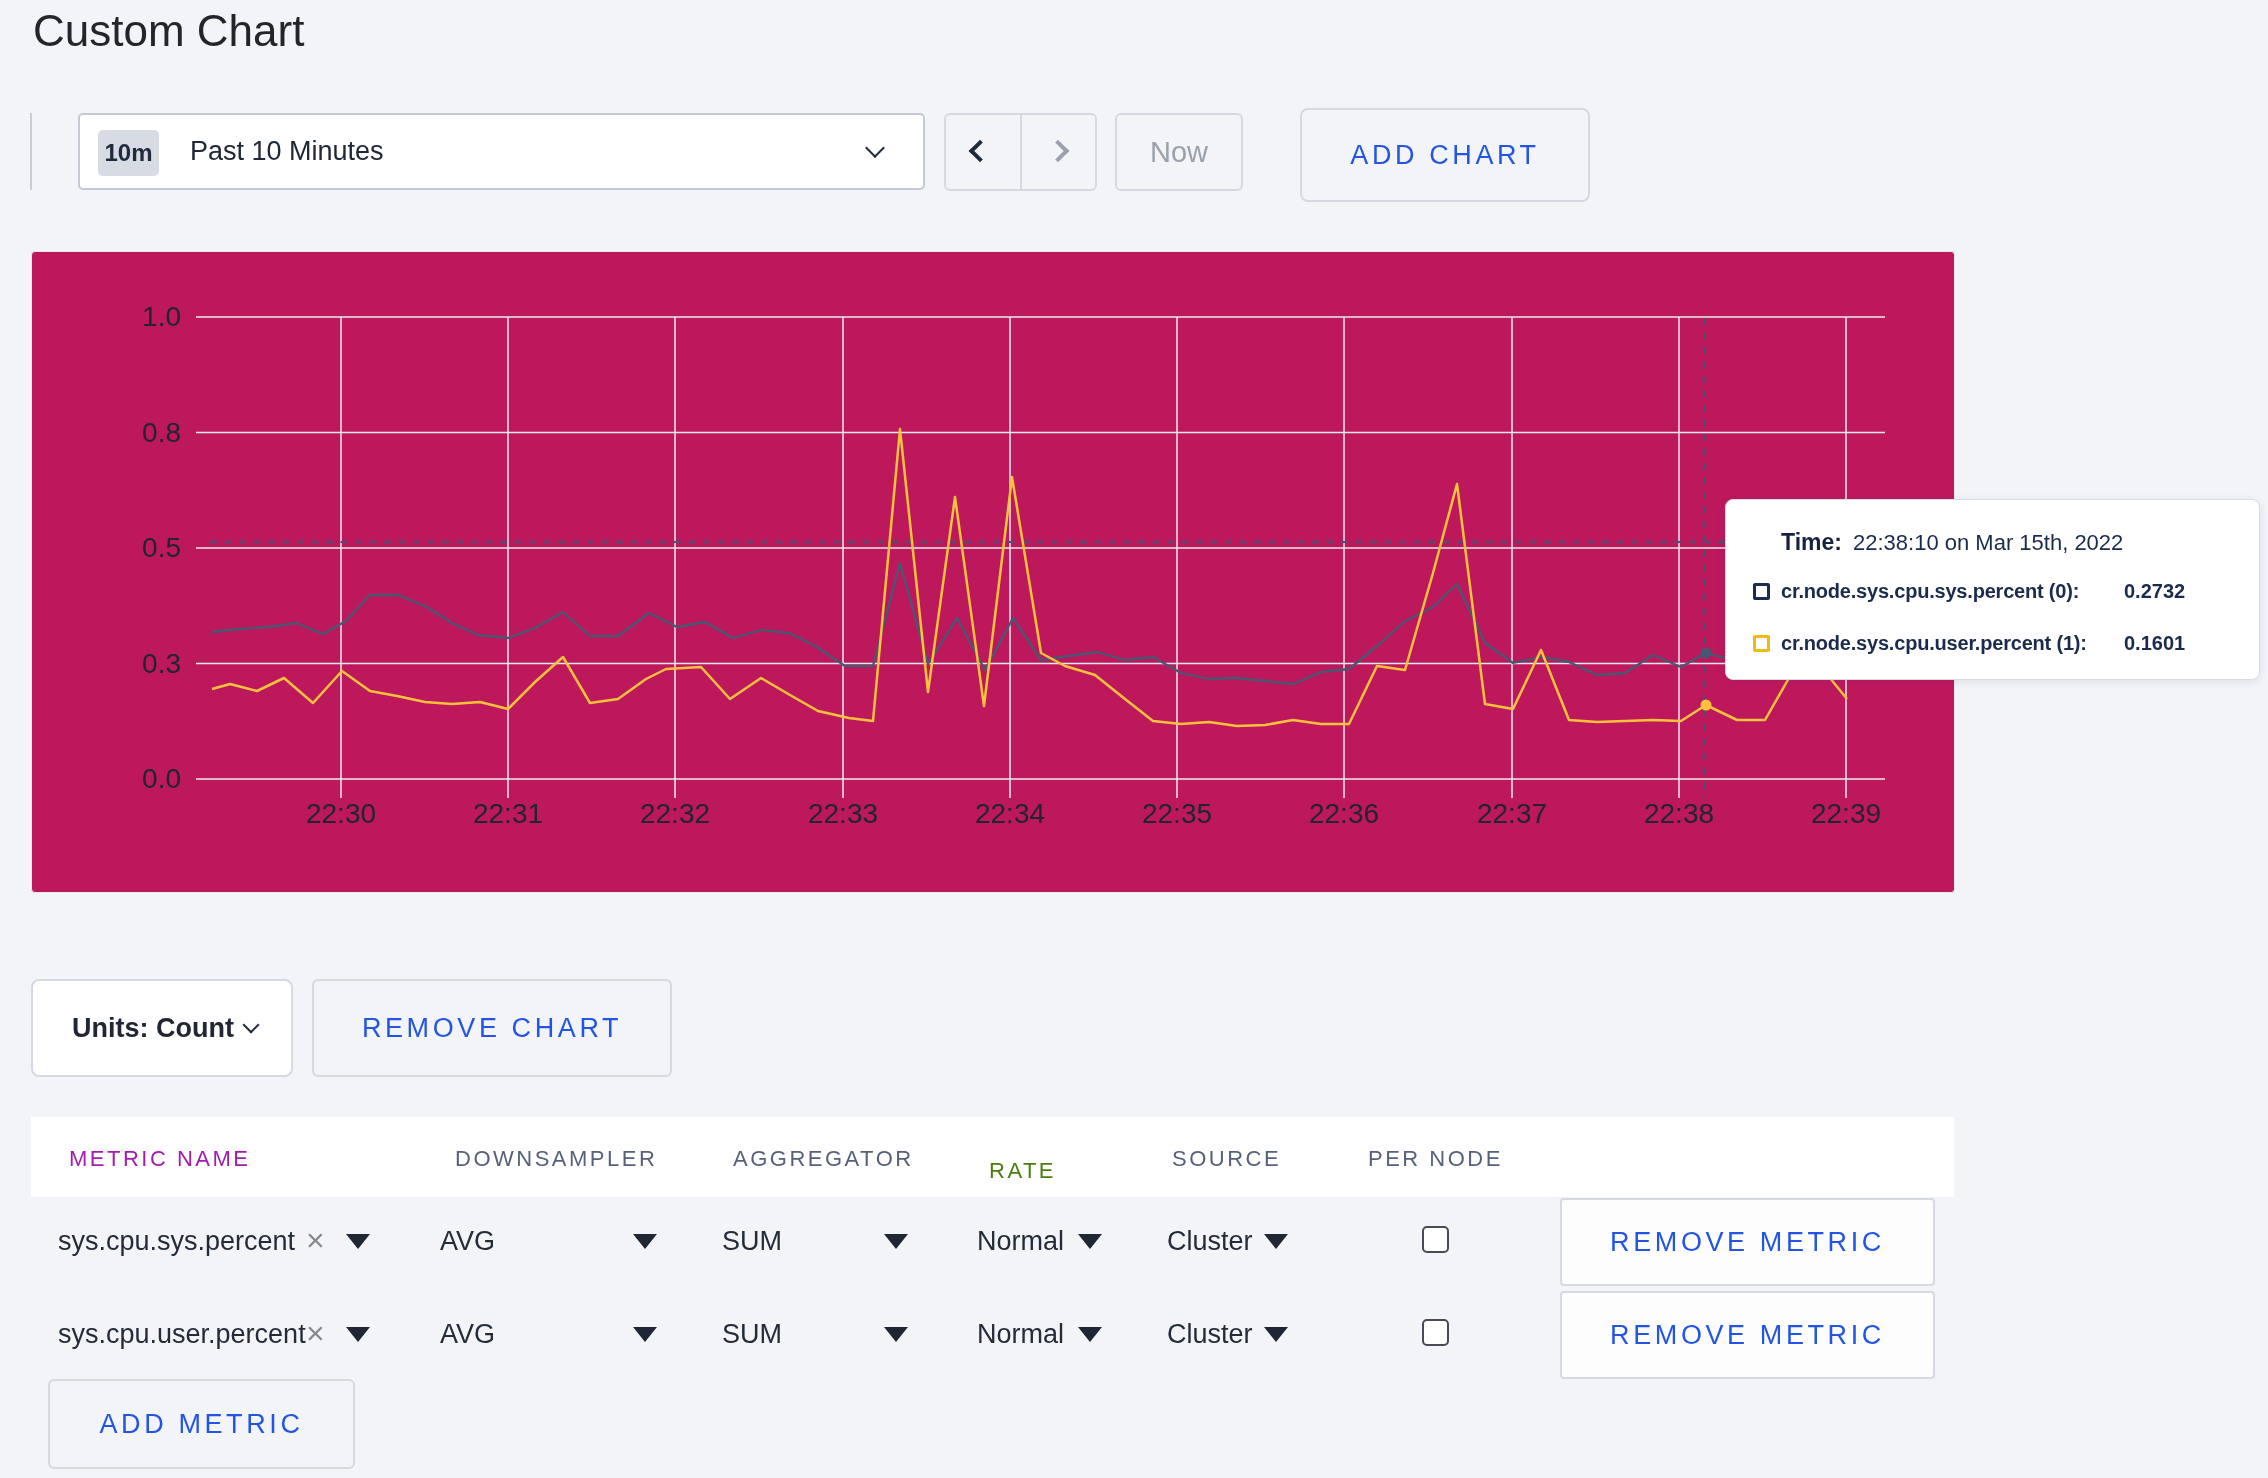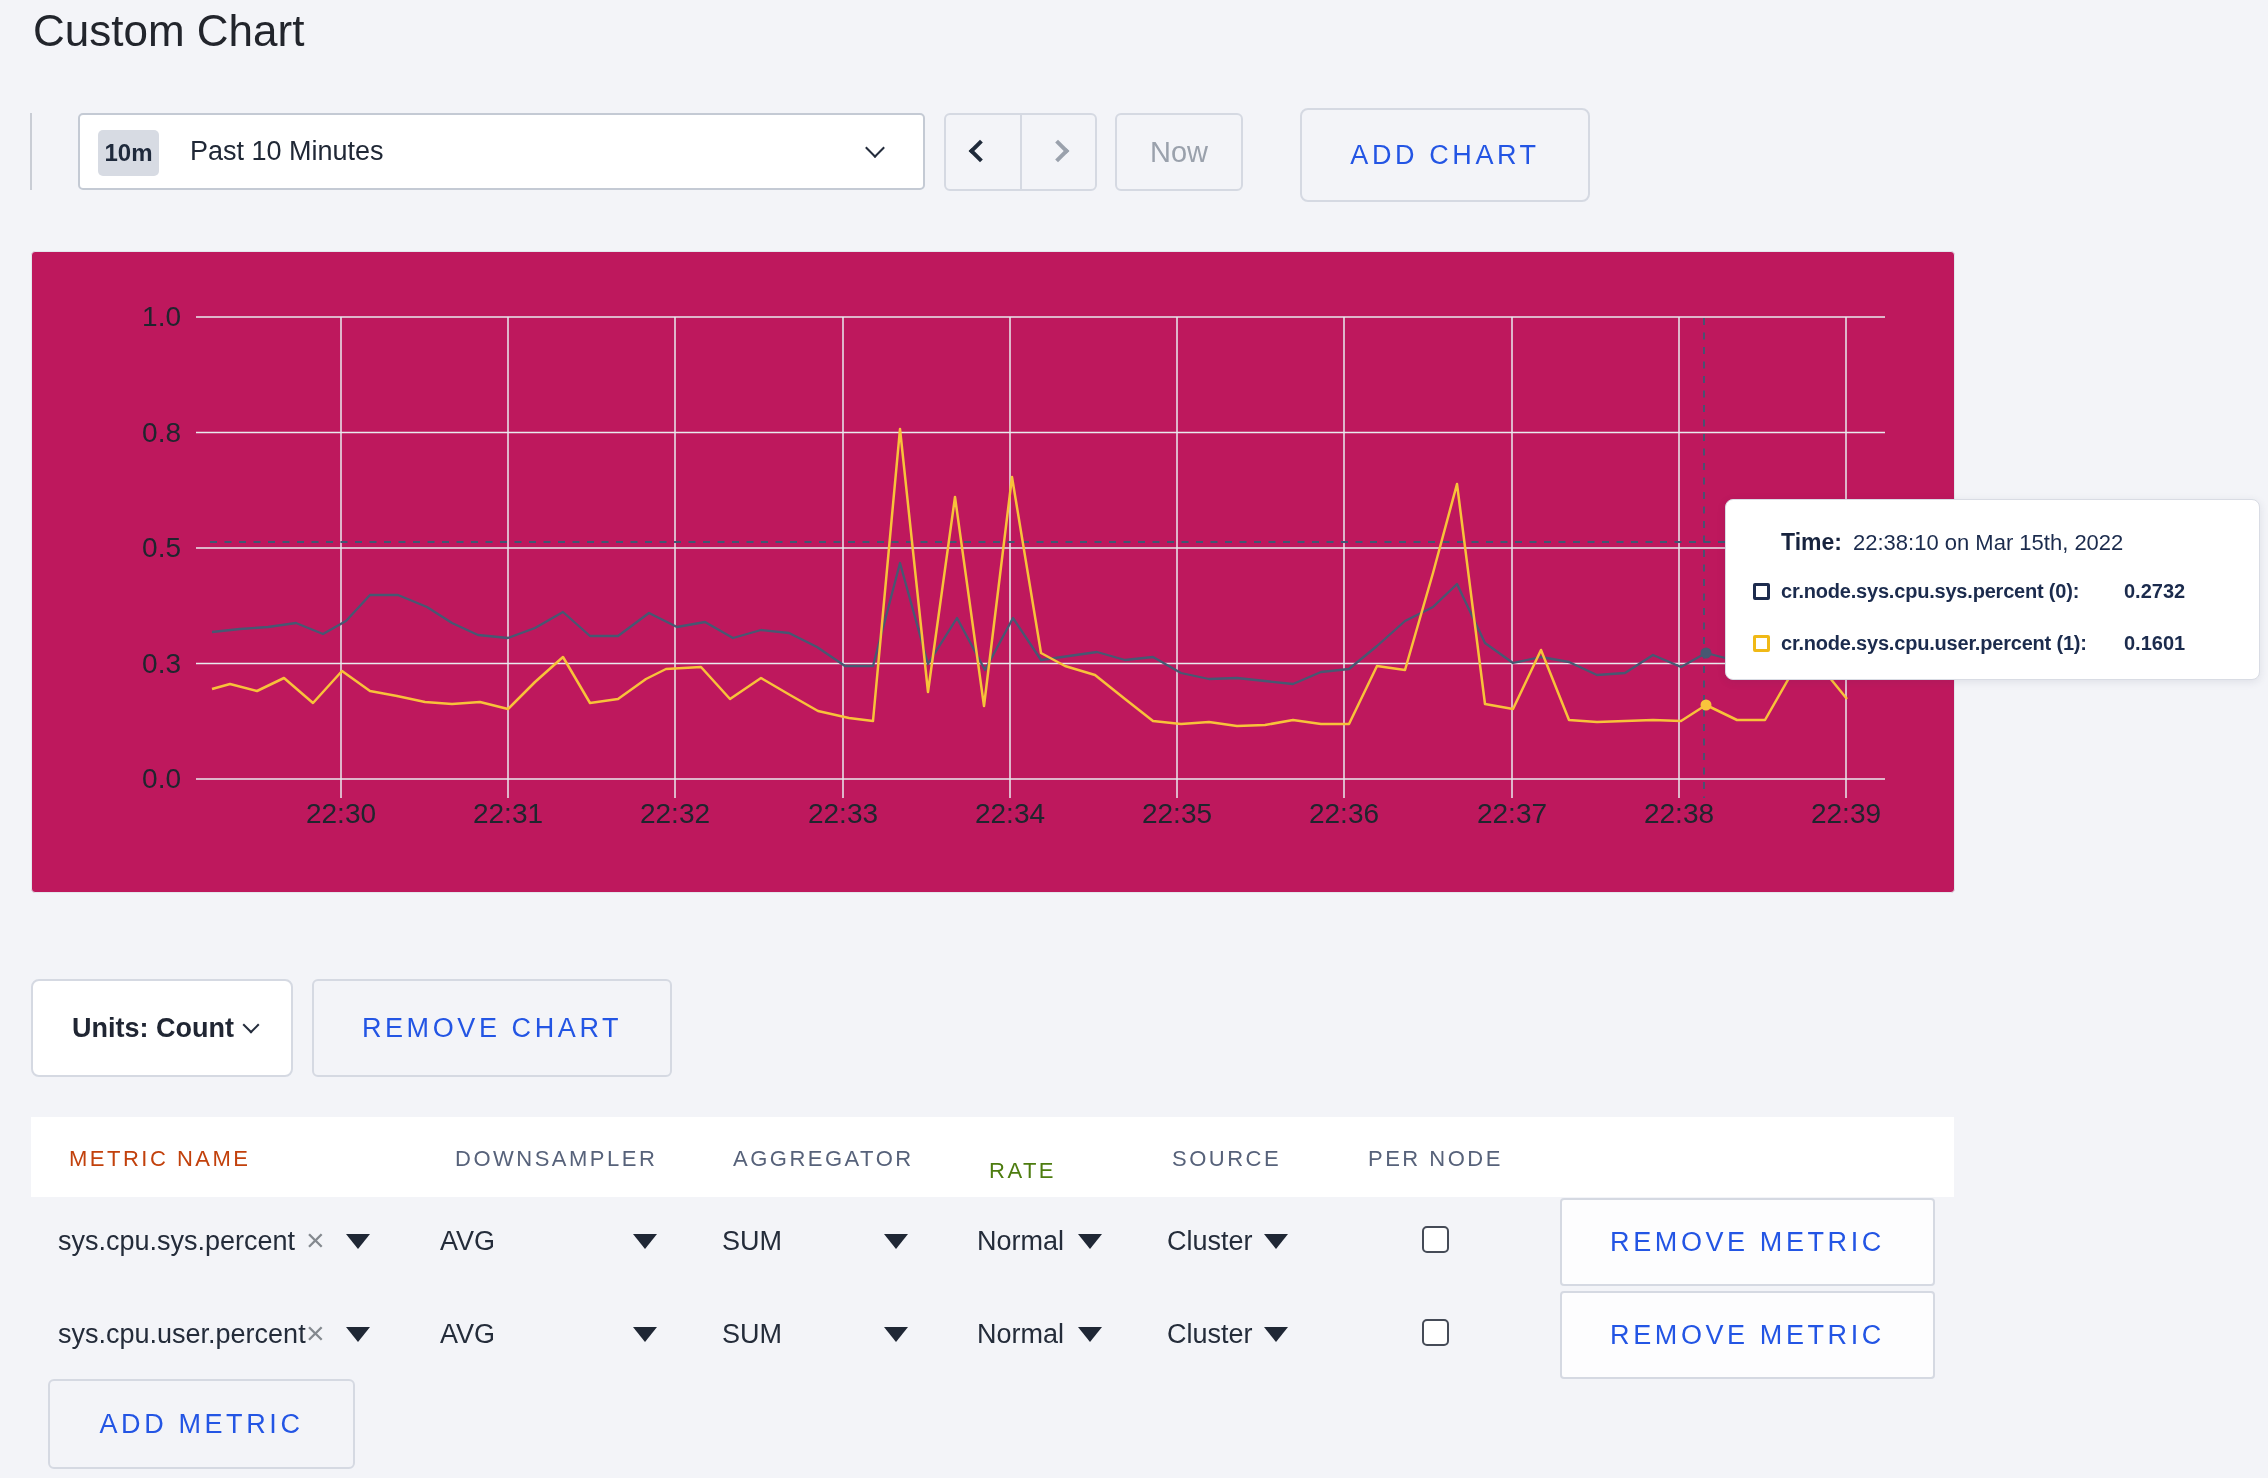--- a/index.html
+++ b/index.html
@@ -86,21 +86,21 @@
 </div>
 
 <div class="abs" style="left:31px; top:979px; width:262px; height:98px; background:#fff; border:2px solid #d5d9e2; border-radius:8px;">
   <div class="abs" style="left:39px; top:0; height:94px; line-height:94px; font-size:27px; font-weight:700; color:#202633;">Units: Count</div>
   <span class="carru abs" style="left:212px; top:38px; width:12px; height:12px;"></span>
 </div>
 
 <div class="btn blue" style="left:312px; top:979px; width:360px; height:98px;">REMOVE CHART</div>
 
 <div class="abs" style="left:31px; top:1117px; width:1923px; height:80px; background:#fff;"></div>
-<div class="abs hdr" style="left:69px; top:1146px; font-size:22px; letter-spacing:2.5px; color:#c2410c; font-weight:500;">METRIC NAME</div>
+<div class="abs hdr" style="left:69px; top:1146px; font-size:22px; letter-spacing:2.5px; color:#a21caf; font-weight:500;">METRIC NAME</div>
 <div class="abs hdr" style="left:447px; top:1146px; font-size:22px; letter-spacing:2.5px; color:#57627a; font-weight:500;margin-left:8px;">DOWNSAMPLER</div>
 <div class="abs hdr" style="left:733px; top:1146px; font-size:22px; letter-spacing:2.5px; color:#57627a; font-weight:500;">AGGREGATOR</div>
 <div class="abs hdr" style="left:989px; top:1146px; font-size:22px; letter-spacing:2.5px; color:#4d7c0f; font-weight:500;margin-top:12px;">RATE</div>
 <div class="abs hdr" style="left:1172px; top:1146px; font-size:22px; letter-spacing:2.5px; color:#57627a; font-weight:500;">SOURCE</div>
 <div class="abs hdr" style="left:1368px; top:1146px; font-size:22px; letter-spacing:2.5px; color:#57627a; font-weight:500;">PER NODE</div>
 
 <div class="abs" style="left:58px; top:1226px; font-size:27px; color:#242c3a;">sys.cpu.sys.percent</div>
 <div class="abs" style="left:306px; top:1222px; font-size:32px; color:#84898f;">×</div>
 <span class="tri abs" style="left:346px; top:1234px;"></span>
 <div class="abs" style="left:440px; top:1226px; font-size:27px; color:#242c3a;">AVG</div>

